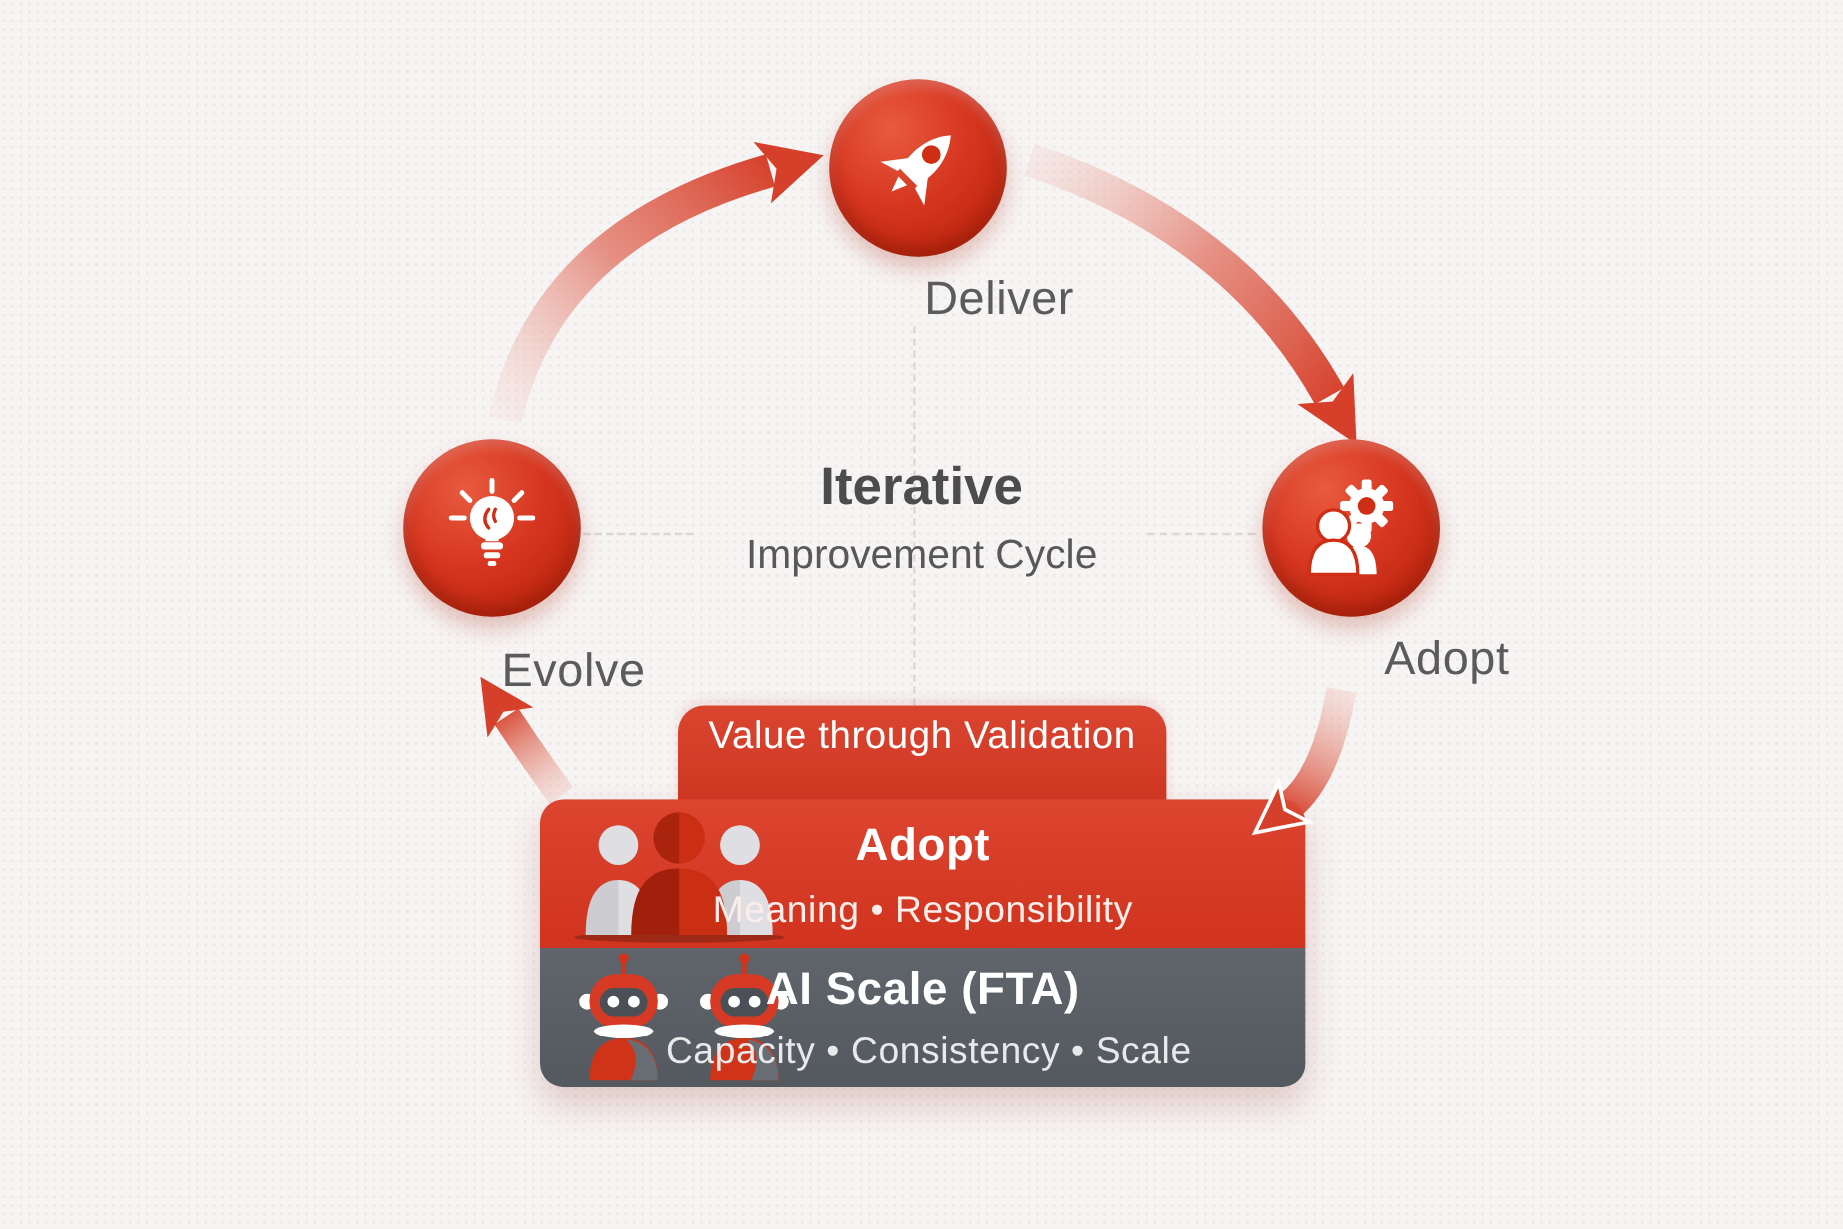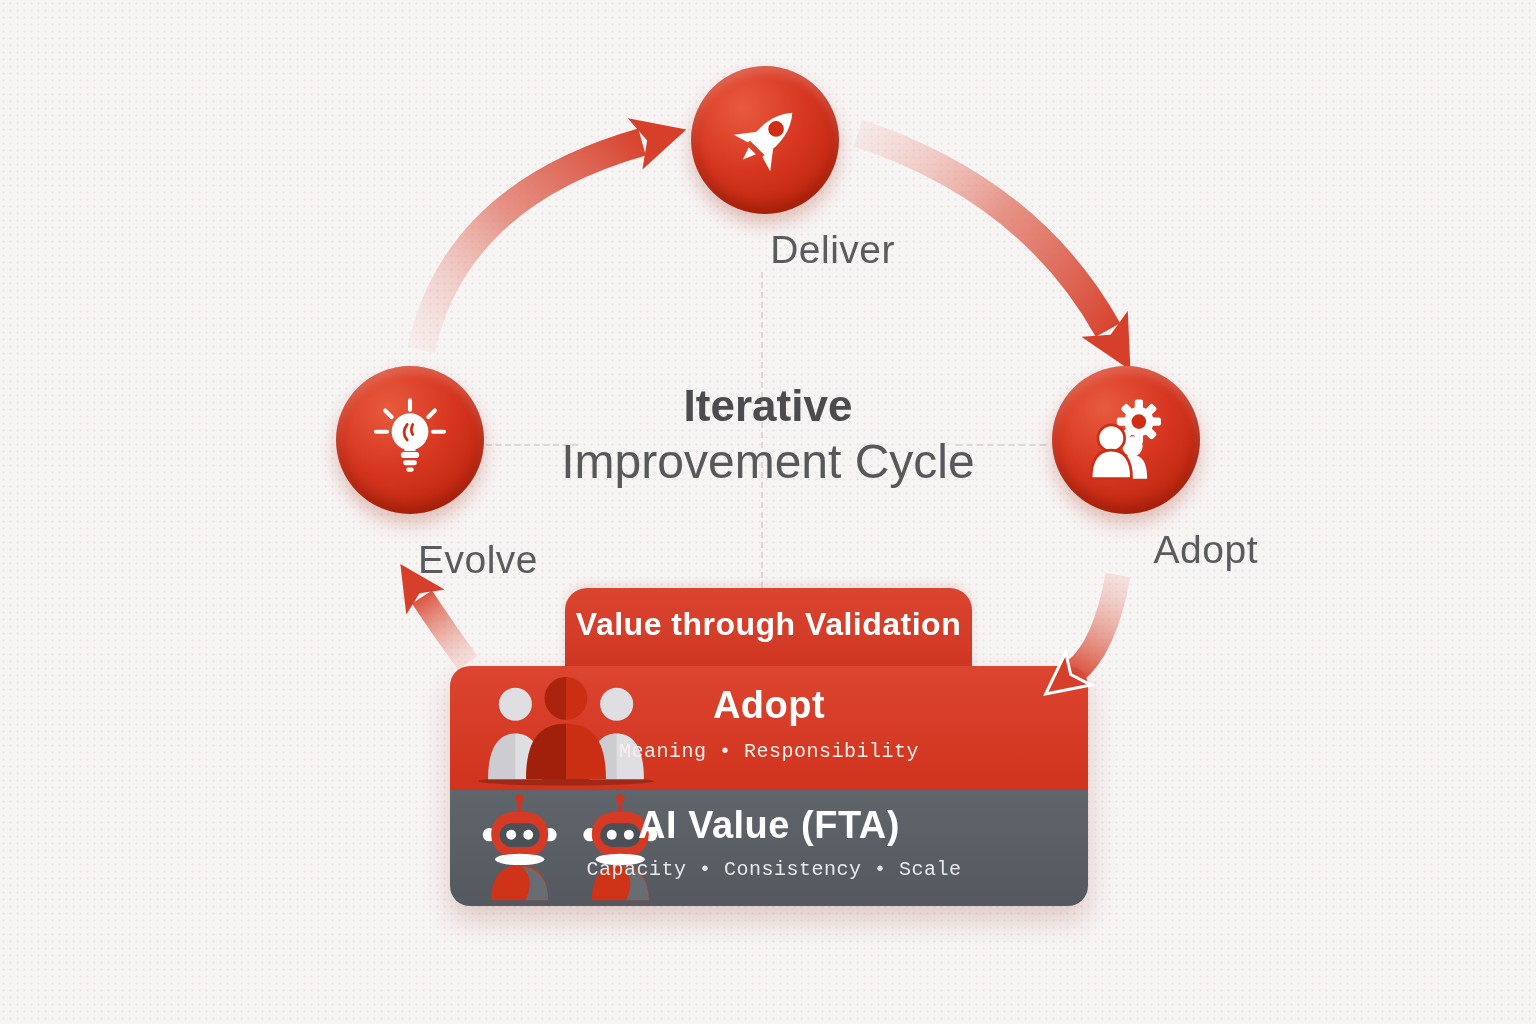--- a/index.html
+++ b/index.html
@@ -27,38 +27,38 @@
                inset 0 6px 10px rgba(255,255,255,0.22);
     display:flex;align-items:center;justify-content:center;
   }
   .node-label{
     color:#5b5b5d;font-size:39px;font-weight:400;letter-spacing:0.5px;
     text-align:right;width:260px;
   }
   
   .center-title{width:620px;text-align:center;color:#545456;line-height:56px;}
   .center-title .t1{font-size:44px;font-weight:700;color:#4c4c4e;}
-  .center-title .t2{font-size:48px;font-weight:400;color:#58585a;}
+  .center-title .t2{font-size:34px;font-weight:400;color:#58585a;}
   
   .tab{
     width:407px;height:96px;border-radius:22px 22px 0 0;
     background:linear-gradient(180deg,#da4530 0%,#cd3420 100%);
     box-shadow:0 -4px 10px rgba(170,50,25,0.12);
     text-align:center;
   }
-  .tab-text{margin-top:18px;color:#ffffff;font-size:32px;font-weight:700;letter-spacing:0.5px;}
+  .tab-text{margin-top:6px;color:#ffffff;font-size:32px;font-weight:400;letter-spacing:0.5px;}
   .card{
     width:638px;height:240px;border-radius:20px;overflow:hidden;
     box-shadow:0 14px 28px rgba(140,50,30,0.22);
   }
   .sec-red{position:relative;height:124px;background:linear-gradient(180deg,#dc4530 0%,#d0331e 100%);}
   .sec-gray{position:relative;height:116px;background:linear-gradient(180deg,#60656c 0%,#545960 100%);}
   .sec-text{position:absolute;left:0;right:0;text-align:center;color:#fff;}
   .sec-title{font-size:38px;font-weight:600;letter-spacing:0.5px;}
-  .sec-sub{font-size:20px;font-weight:300;letter-spacing:0.5px;color:#fbeeea;font-family:Liberation Mono, monospace;}
+  .sec-sub{font-size:31px;font-weight:300;letter-spacing:0.5px;color:#fbeeea;}
   .sec-gray .sec-sub{color:#e8e9ea;}
   svg{display:block;}
 </style>
 </head>
 <body>
 
 <div id="stage">
   <div class="texture"></div>
 
   <div class="abs dash-v" style="left:761px;top:272px;height:316px;"></div>
@@ -125,21 +125,21 @@
           <rect x="128" y="21" width="60" height="47" rx="23" fill="#d63a24"></rect>
           <rect x="137" y="33" width="42" height="25" rx="12.5" fill="#4b5056"></rect>
           <circle cx="149" cy="45" r="5.2" fill="#ffffff"></circle>
           <circle cx="167" cy="45" r="5.2" fill="#ffffff"></circle>
           <ellipse cx="158" cy="71" rx="26" ry="6" fill="#ffffff"></ellipse>
           <path d="M128 114 C128 88 140 77 158 77 C176 77 188 88 188 114 Z" fill="#cf3318"></path>
           <path d="M160 78 C176 80 188 90 188 114 L164 114 C172 98 169 86 160 78 Z" fill="#686d74"></path>
         </g>
       </svg>
       <div class="sec-text" style="top:14px;">
-        <span class="sec-title">AI Value (FTA)</span>
+        <span class="sec-title">AI Scale (FTA)</span>
       </div>
       <div class="sec-text" style="top:68px;padding-left:10px;">
         <span class="sec-sub">Capacity • Consistency • Scale</span>
       </div>
     </div>
   </div>
 
   <svg class="abs" style="left:0;top:0;" width="1536" height="1024" viewBox="0 0 1536 1024">
     <defs>
       <linearGradient id="ga1" gradientUnits="userSpaceOnUse" x1="421" y1="350" x2="650" y2="141">

